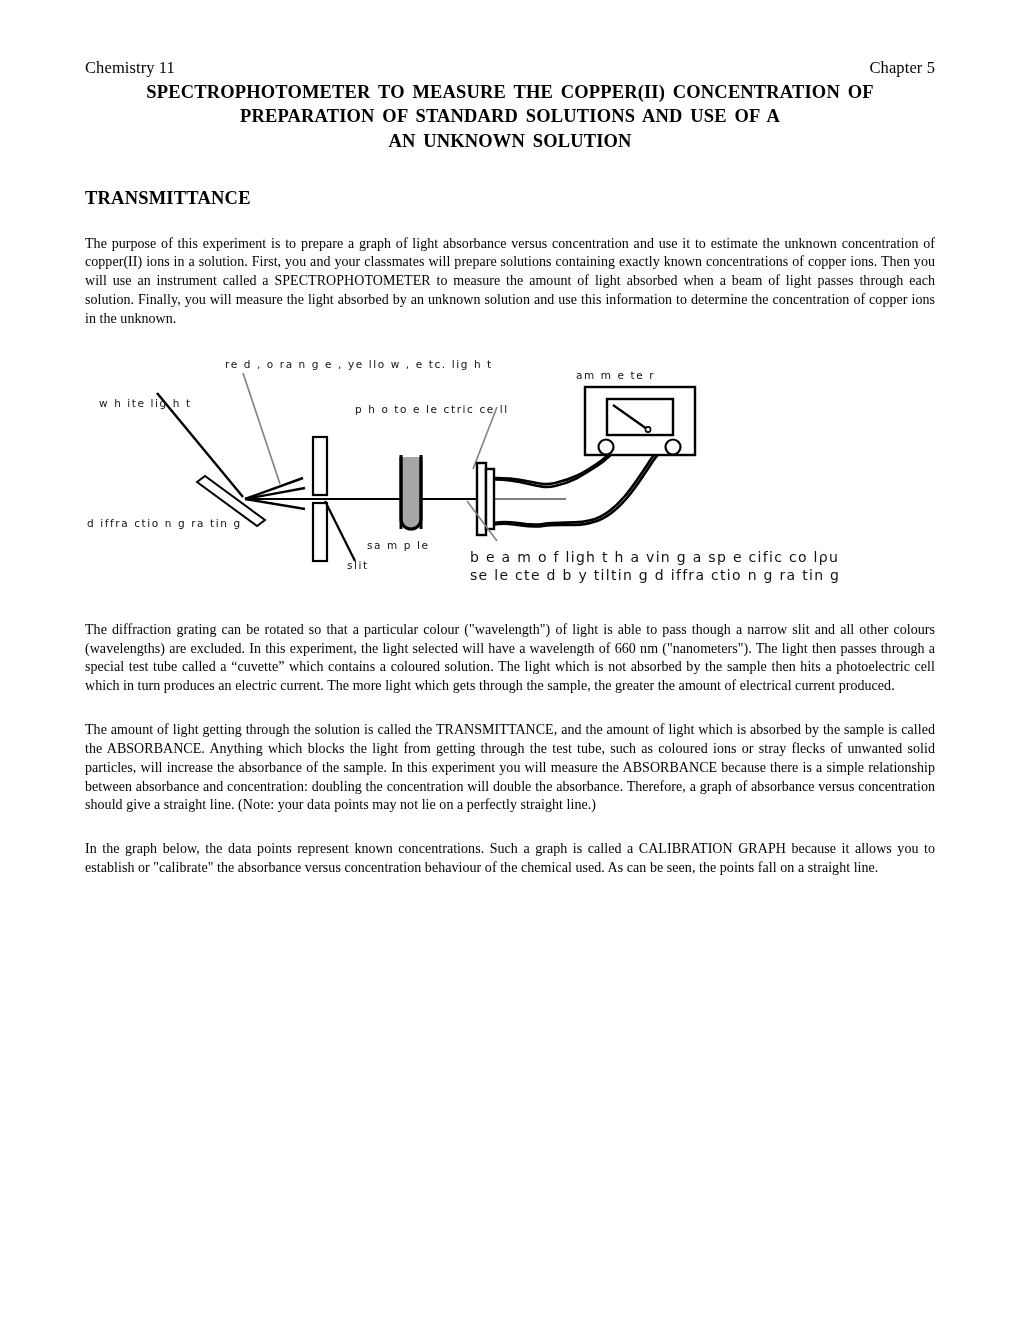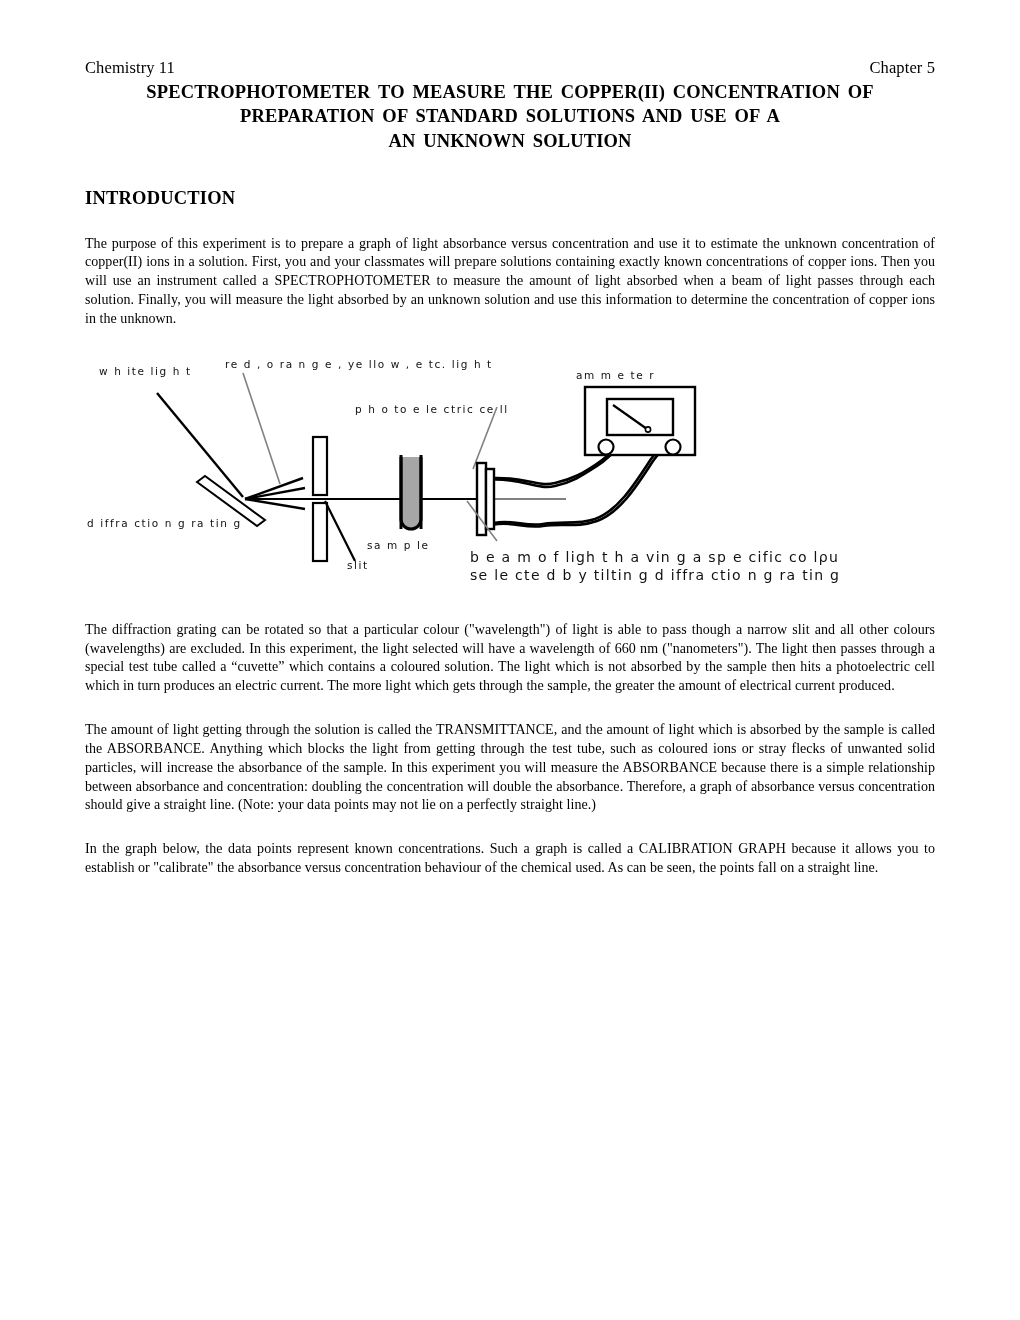--- a/index.html
+++ b/index.html
@@ -103,21 +103,21 @@
       <span>Chemistry 11</span>
       <span>Chapter 5</span>
     </div>
 
     <div class="doc-title">
       <div>SPECTROPHOTOMETER  TO  MEASURE  THE COPPER(II) CONCENTRATION  OF</div>
       <div>PREPARATION  OF  STANDARD  SOLUTIONS  AND  USE  OF  A</div>
       <div>AN  UNKNOWN SOLUTION</div>
     </div>
 
-    <div class="section-heading">INTRODUCTION</div>
+    <div class="section-heading">TRANSMITTANCE</div>
 
     <p class="para">The purpose of this experiment is to prepare a graph of light absorbance versus concentration and use it to estimate the unknown concentration of copper(II) ions in a solution.  First, you and your classmates will prepare solutions containing exactly known concentrations of copper ions.  Then you will use an instrument called a SPECTROPHOTOMETER to measure the amount of light absorbed when a beam of light passes through each solution.  Finally, you will measure the light absorbed by an unknown solution and use this information to determine the concentration of copper ions in the unknown.</p>
 
 
     <div class="figure">
 
       <svg width="850" height="245" viewBox="0 0 850 245">
 
         <line x1="72" y1="42" x2="158" y2="146" stroke="#000000" stroke-width="2.4"></line>
 
@@ -169,21 +169,21 @@
           <line x1="528" y1="54" x2="562" y2="78" stroke="#000000" stroke-width="2.2"></line>
           <circle cx="563" cy="78.5" r="2.6" fill="#ffffff" stroke="#000000" stroke-width="1.6"></circle>
           <circle cx="521" cy="96" r="7.5" fill="#ffffff" stroke="#000000" stroke-width="2.2"></circle>
           <circle cx="588" cy="96" r="7.5" fill="#ffffff" stroke="#000000" stroke-width="2.2"></circle>
         </g>
 
         <line x1="382" y1="150" x2="412" y2="190" stroke="#808080" stroke-width="1.6"></line>
 
       </svg>
 
-      <div class="fig-label" style="left:14px; top:12px;">w h ite   lig h t</div>
+      <div class="fig-label" style="left:14px; top:44px;">w h ite   lig h t</div>
 
       <div class="fig-label" style="left:140px; top:5px;">re d , o ra n g e , ye llo w , e tc. lig h t</div>
 
       <div class="fig-label" style="left:2px; top:164px;">d iffra ctio n  g ra tin g</div>
 
       <div class="fig-label" style="left:262px; top:206px;">slit</div>
 
       <div class="fig-label" style="left:270px; top:50px;">p h o to e le ctric  ce ll</div>
 
       <div class="fig-label" style="left:282px; top:186px;">sa m p le</div>

